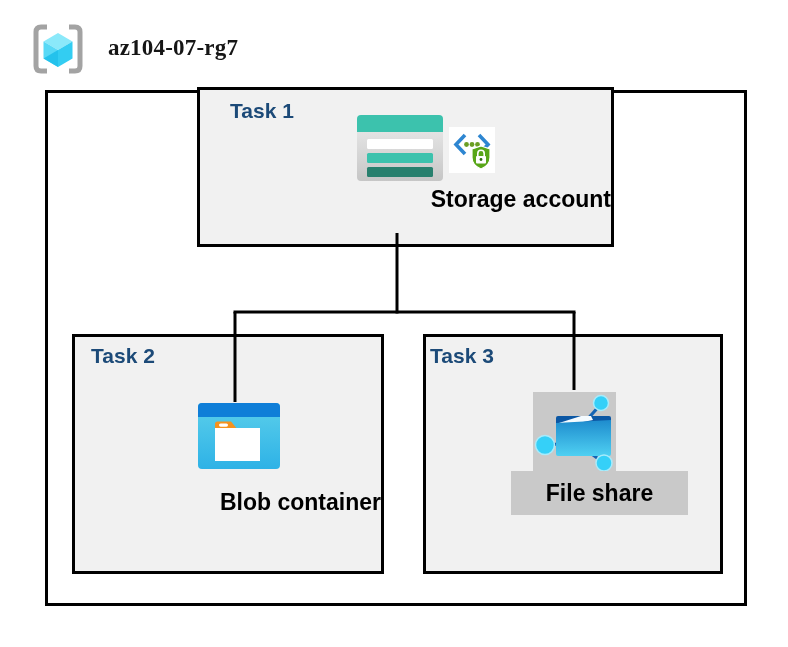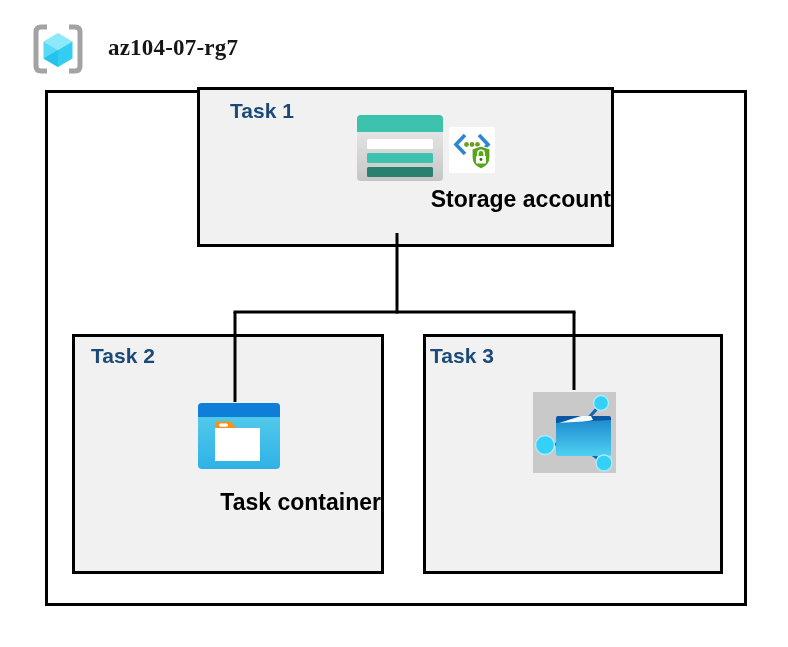--- a/index.html
+++ b/index.html
@@ -146,21 +146,21 @@
             <stop offset="1" stop-color="#2EB2E6"></stop>
         </linearGradient>
       </defs>
       <rect x="0" y="0" width="82" height="66" rx="4" fill="url(#bb)"></rect>
       <path d="M0 14 V4 Q0 0 4 0 H78 Q82 0 82 4 V14 Z" fill="#0F7ED8"></path>
       <path d="M17 21 Q17 18.5 19.5 18.5 H33 L40 27 H17 Z" fill="#F6921E"></path>
       <rect x="21" y="20.5" width="9" height="3.2" rx="1.6" fill="#FFFFFF"></rect>
       <rect x="17" y="25" width="45" height="33" fill="#FFFFFF"></rect>
     </svg>
 
-    <div class="item-label">Task container</div>
+    <div class="item-label">Blob container</div>
   </div>
 
   <div class="abs task-box task3">
     <div class="task-label">Task 3</div>
 
     <div class="abs fileshare-iconbox">
       <svg width="83" height="81" viewBox="0 0 83 81">
         <defs>
           <linearGradient id="fs" x1="0" y1="0" x2="0" y2="1">
             <stop offset="0" stop-color="#1E8CCE"></stop>
@@ -172,20 +172,23 @@
         <path d="M56 60 L71 71" stroke="#1464B4" stroke-width="3.2" fill="none"></path>
         <rect x="23" y="24" width="55" height="14" rx="2" fill="#0B57A4"></rect>
         <polygon points="26,31 48,24 58,24 60,28 30,34" fill="#F5FBFF"></polygon>
         <path d="M23 31 L78 28 V62 Q78 64 76 64 H25 Q23 64 23 62 Z" fill="url(#fs)"></path>
         <circle cx="68" cy="11" r="7.5" fill="#35D0F8" stroke="#A8EBFB" stroke-width="1.5"></circle>
         <circle cx="12" cy="53" r="9.5" fill="#35D0F8" stroke="#A8EBFB" stroke-width="1.5"></circle>
         <circle cx="71" cy="71" r="8" fill="#35D0F8" stroke="#A8EBFB" stroke-width="1.5"></circle>
       </svg>
     </div>
 
+    <div class="abs fileshare-labelbox">
+      <span>File share</span>
+    </div>
   </div>
 
   <svg class="abs connectors" viewBox="0 0 788 647">
     <line x1="397" y1="233" x2="397" y2="313.5" stroke="#000" stroke-width="3"></line>
     <line x1="233.5" y1="312" x2="575.5" y2="312" stroke="#000" stroke-width="3"></line>
     <line x1="235" y1="312" x2="235" y2="402" stroke="#000" stroke-width="3"></line>
     <line x1="574" y1="312" x2="574" y2="390" stroke="#000" stroke-width="3"></line>
   </svg>
 
 </div>

